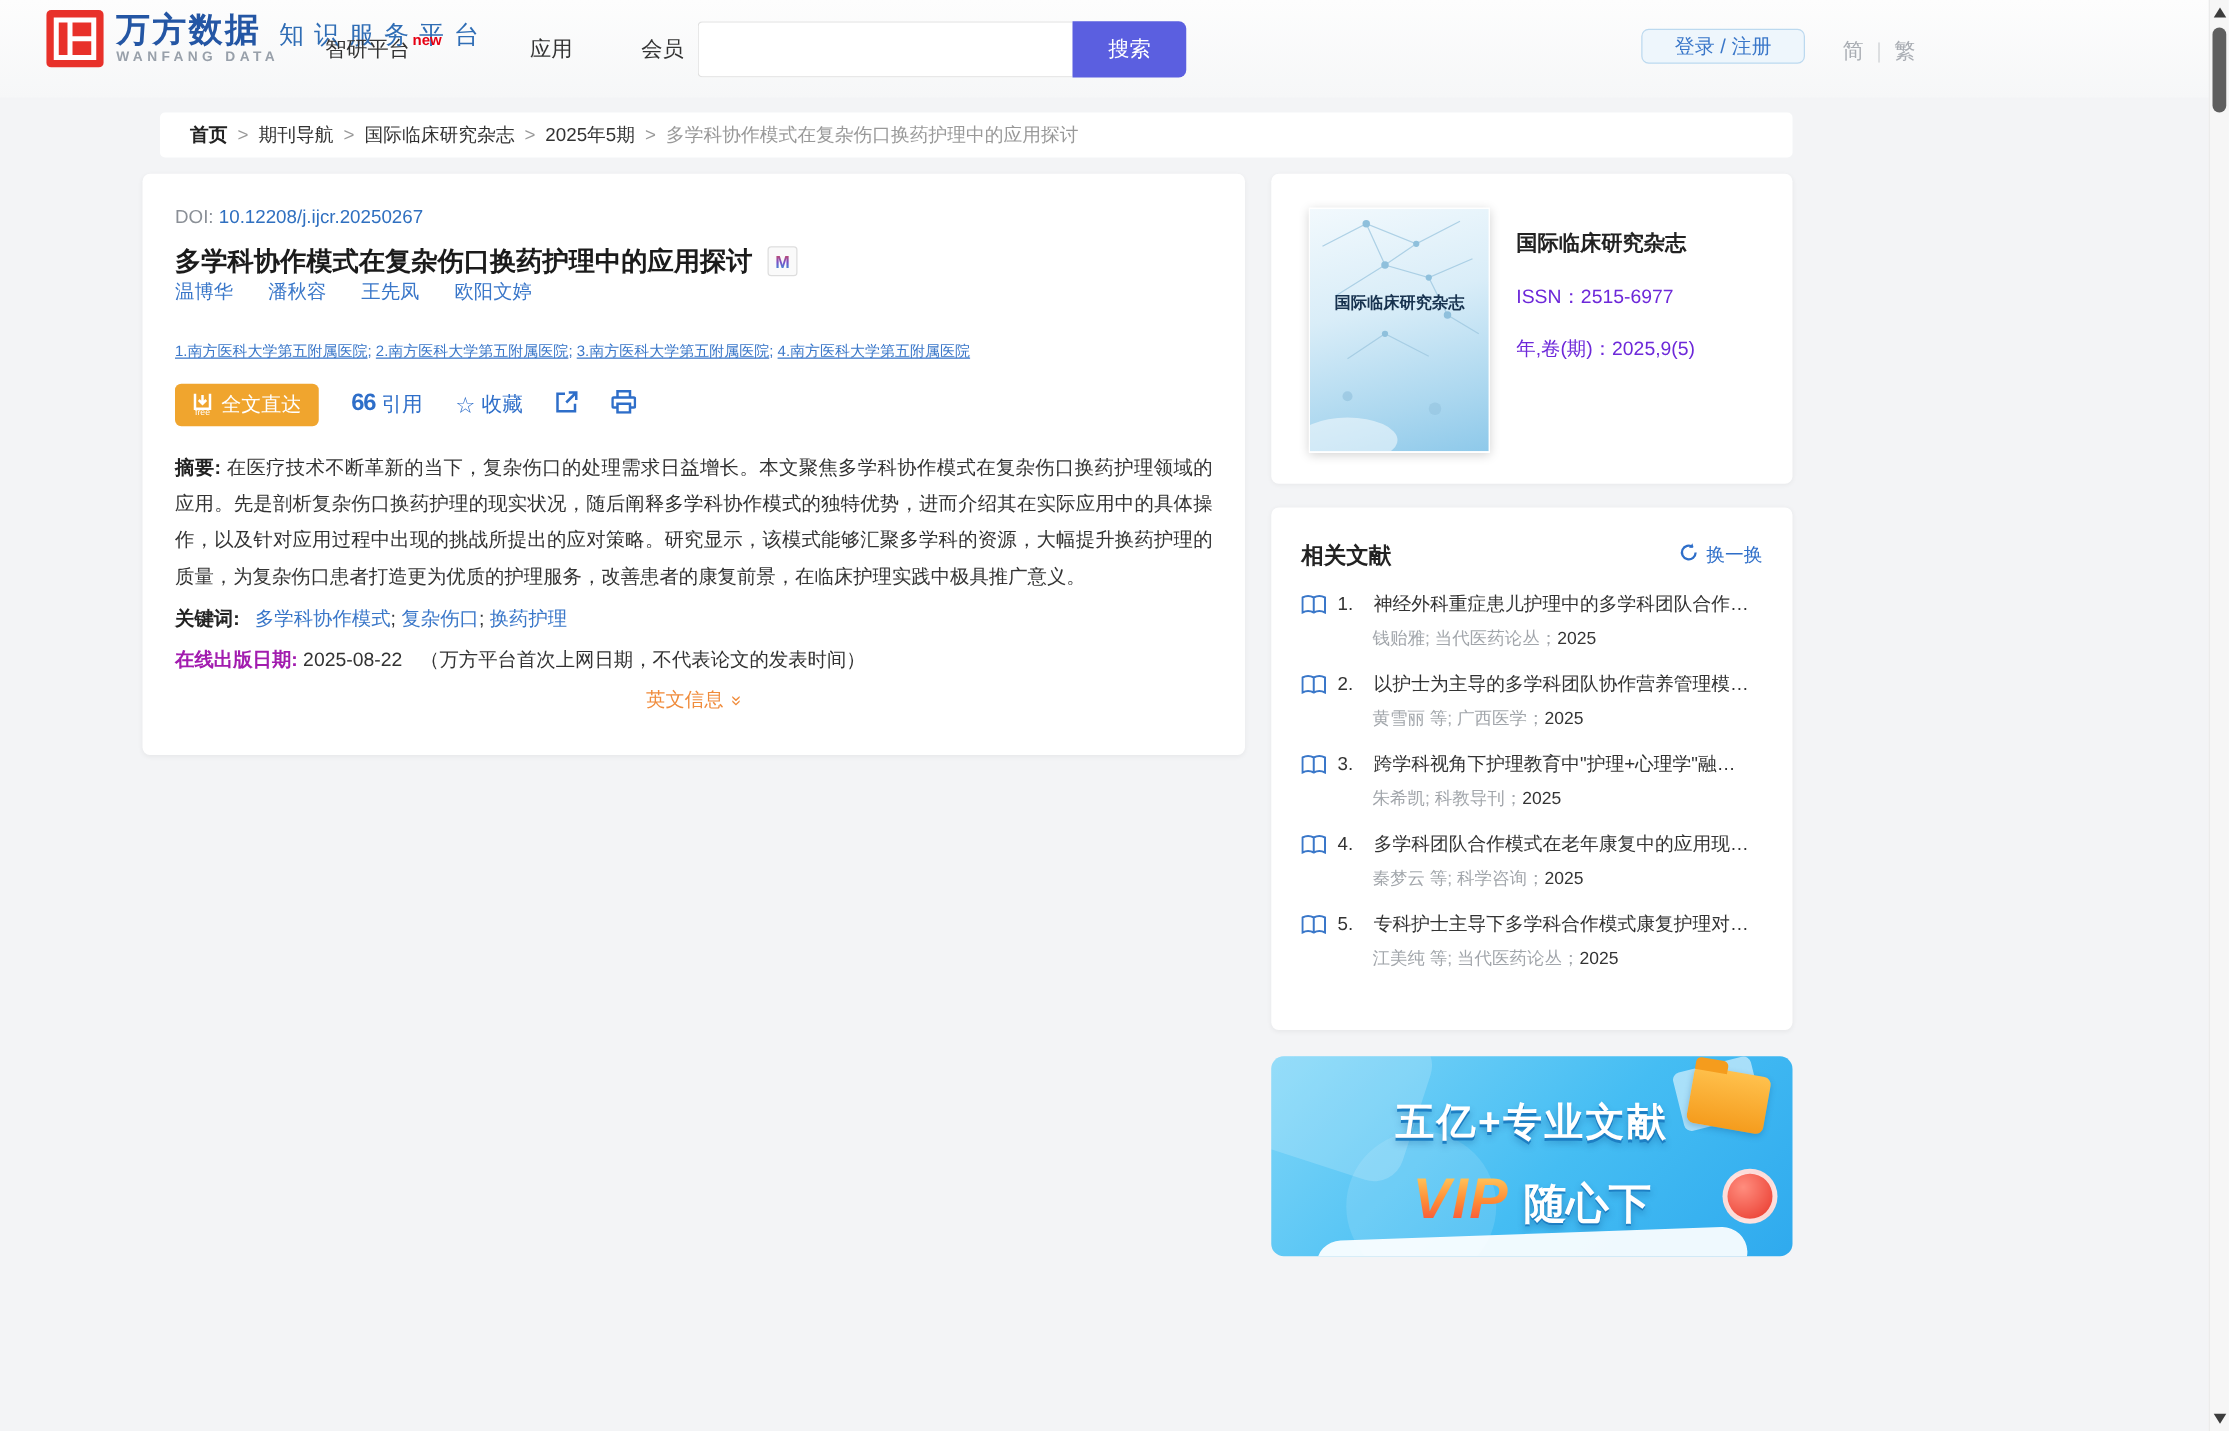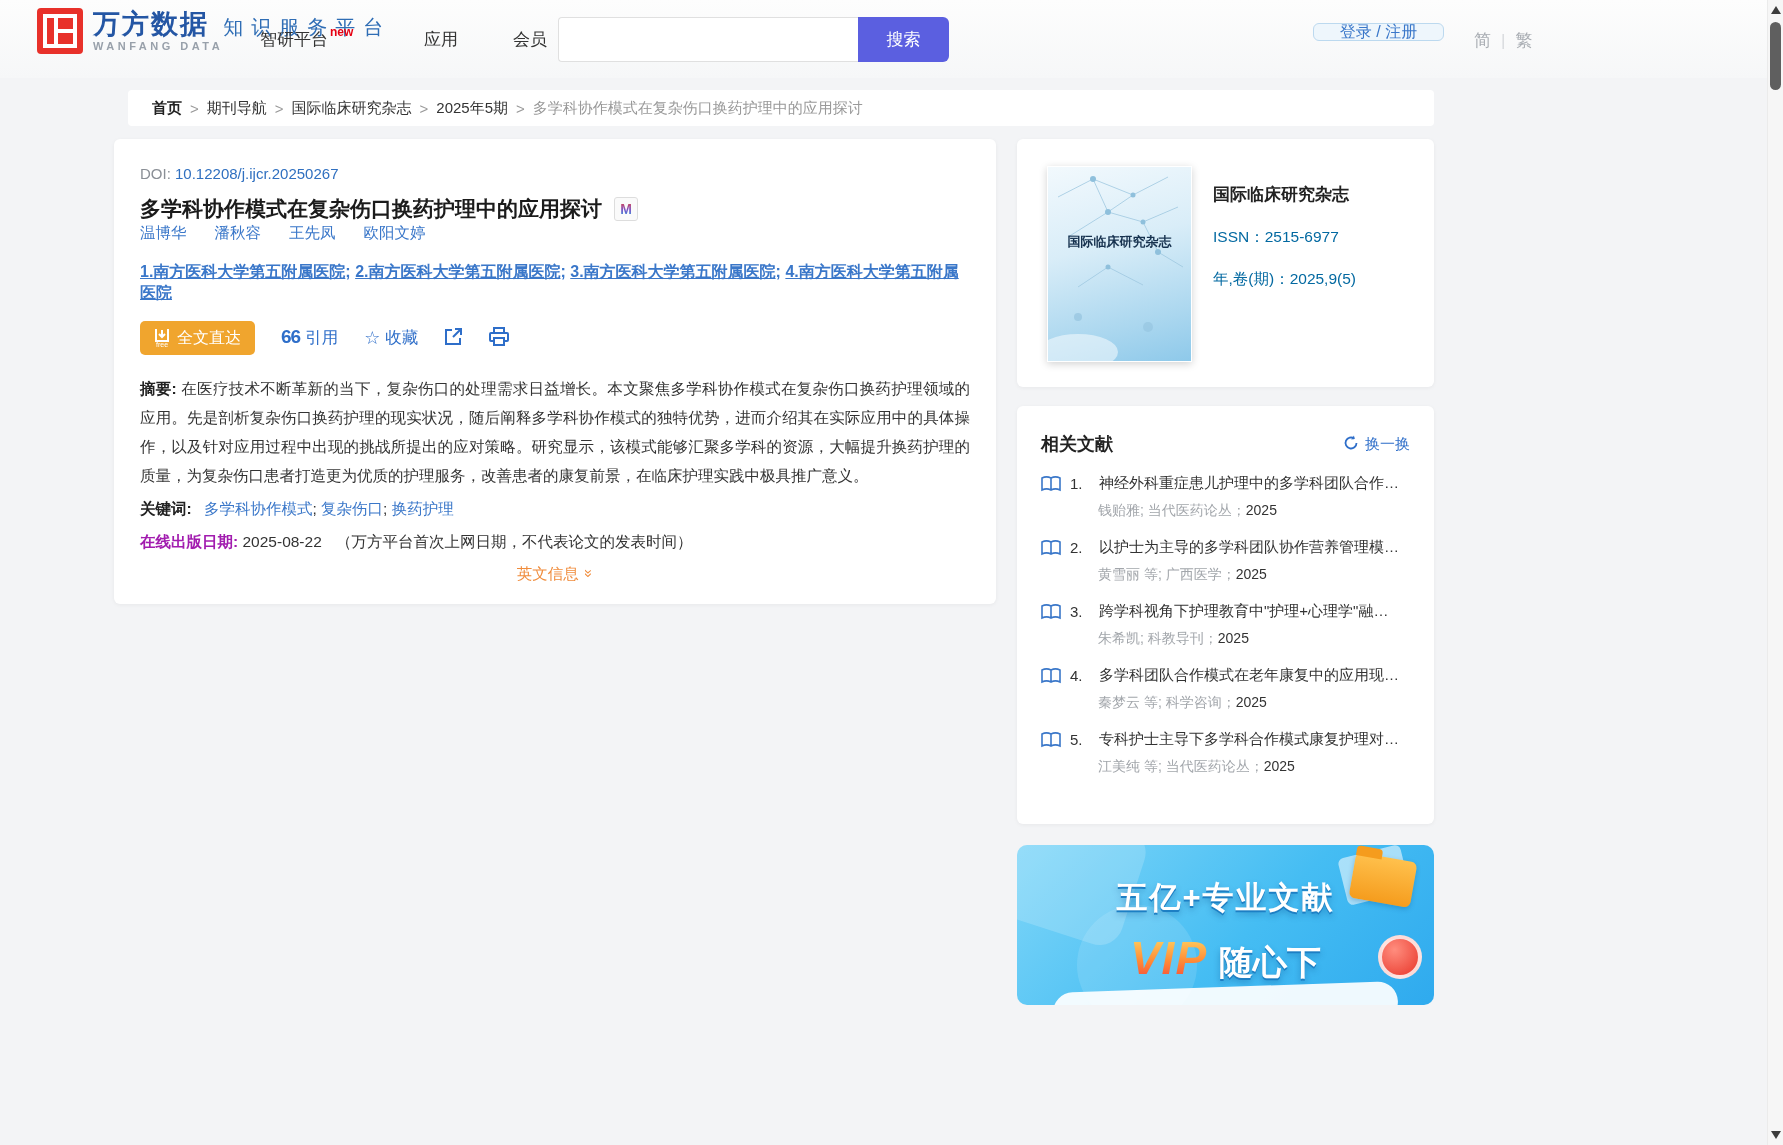--- a/index.html
+++ b/index.html
@@ -13,21 +13,21 @@
   .logo-badge{width:46px;height:46px;}
   .logo-words{display:flex;flex-direction:column;line-height:1;}
   .logo-cn{font-size:27px;font-weight:bold;color:#2456a4;letter-spacing:2px;}
   .logo-en{font-size:11px;font-weight:bold;color:#98a0aa;letter-spacing:3.5px;margin-top:3px;}
   .logo-tag{font-size:20px;color:#2f6db5;letter-spacing:8px;margin-top:6px;font-weight:500;}
   .nav-item{position:absolute;top:28px;font-size:17px;color:#333;cursor:pointer;}
   .nav-new{color:#e60012;font-size:12px;font-weight:bold;position:relative;top:-9px;left:2px;}
   .search-wrap{position:absolute;left:558px;top:17px;display:flex;height:45px;}
   .search-input{width:300px;height:45px;border:1px solid #e0e0e0;border-right:none;border-radius:4px 0 0 4px;box-sizing:border-box;padding:0 12px;font-size:16px;outline:none;background:#fff;}
   .search-btn{width:91px;height:45px;background:#5b5fe0;color:#fff;font-size:17px;border:none;border-radius:0 6px 6px 0;cursor:pointer;}
-  .login-btn{position:absolute;left:1313px;top:23px;width:131px;height:18px;background:#eef6fc;border:1px solid #bcd9ef;border-radius:6px;color:#3a77c9;font-size:16px;display:flex;align-items:center;justify-content:center;cursor:pointer;box-sizing:border-box;}
+  .login-btn{position:absolute;left:1313px;top:23px;width:131px;height:28px;background:#eef6fc;border:1px solid #bcd9ef;border-radius:6px;color:#3a77c9;font-size:16px;display:flex;align-items:center;justify-content:center;cursor:pointer;box-sizing:border-box;}
   .lang{position:absolute;left:1474px;top:29px;display:flex;align-items:center;gap:10px;font-size:17px;color:#a9adb3;}
   .lang-div{color:#d8dadd;}
   .lang span{cursor:pointer;}
 
   
   .crumbbar{position:absolute;left:128px;top:90px;width:1306px;height:36px;background:#fff;border-radius:4px;display:flex;align-items:center;padding-left:24px;box-sizing:border-box;font-size:15px;color:#333;}
   .crumbbar .sep{color:#999;margin:0 8px;}
   .crumb-home{font-weight:bold;color:#222;cursor:pointer;}
   .crumb-link{color:#333;cursor:pointer;}
   .crumb-cur{color:#999;}
@@ -35,21 +35,21 @@
   
   .card{background:#fff;border-radius:6px;box-shadow:0 1px 4px rgba(0,0,0,.05);}
   .article{position:absolute;left:114px;top:139px;width:882px;height:465px;box-sizing:border-box;padding:24px 26px 0 26px;}
   .doi-row{font-size:15px;color:#8a8f96;margin-top:2px;}
   .doi-row a{color:#3070c0;text-decoration:none;cursor:pointer;}
   .a-title{margin-top:13px;font-size:21px;font-weight:bold;color:#1b1b1b;display:flex;align-items:center;gap:12px;}
   .m-badge{width:22px;height:22px;border:1px solid #ddd;background:#fafafa;border-radius:3px;display:inline-flex;align-items:center;justify-content:center;font-size:14px;font-weight:bold;background-clip:padding-box;}
   .m-badge b{background:linear-gradient(180deg,#e8433c 0%,#7a52c7 55%,#2d9cdb 100%);-webkit-background-clip:text;background-clip:text;color:transparent;}
   .authors{display:flex;gap:28px;font-size:15.5px;}
   .authors a{color:#3a77c9;text-decoration:none;cursor:pointer;}
-  .affils{margin-top:18px;font-size:16px;color:#3a77c9;font-weight:bold;}
+  .affils{margin-top:29px;font-size:12px;color:#3a77c9;}
   .affils a{color:#3a77c9;text-decoration:underline;cursor:pointer;}
   .actions{margin-top:17px;display:flex;align-items:center;gap:26px;}
   .fulltext-btn{height:34px;background:#f0a52e;border-radius:5px;color:#fff;font-size:16px;display:inline-flex;align-items:center;gap:7px;padding:0 14px;cursor:pointer;border:none;}
   .free-ico{display:flex;flex-direction:column;align-items:center;line-height:1;color:#fff;}
   .free-ico svg{display:block;}
   .free-ico em{font-style:normal;font-size:7px;margin-top:-1px;}
   .act{display:inline-flex;align-items:center;gap:5px;color:#2e6ec9;font-size:16.5px;cursor:pointer;}
   .quote-glyph{font-weight:bold;font-size:19px;letter-spacing:-1px;position:relative;top:-1px;}
   .star{font-size:18px;}
   .abstract{margin-top:19px;font-size:15.5px;line-height:29px;color:#333;text-align:justify;}
@@ -63,21 +63,21 @@
   .en-toggle{margin-top:11px;text-align:center;color:#f08c3c;font-size:15.5px;cursor:pointer;}
   .chev{display:inline-block;transform:rotate(90deg);margin-left:6px;font-size:15px;}
 
   
   .journal{position:absolute;left:1017px;top:139px;width:417px;height:248px;}
   .cover{position:absolute;left:30px;top:27px;width:143px;height:194px;background:linear-gradient(165deg,#f2f9fd 0%,#d9edf8 40%,#abd7ef 78%,#8ec9ea 100%);box-shadow:0 2px 8px rgba(0,0,0,.18);border:1px solid #fff;}
   .cover-title{position:absolute;left:0;top:66px;width:100%;text-align:center;font-size:13px;font-weight:bold;color:#17324f;}
   .cover svg{position:absolute;left:0;top:0;}
   .j-info{position:absolute;left:196px;top:44px;}
   .j-name{font-size:17px;font-weight:bold;color:#222;}
-  .j-row{margin-top:21px;font-size:15.5px;color:#0369a1;}
+  .j-row{margin-top:21px;font-size:15.5px;color:#6d28d9;}
 
   
   .related{position:absolute;left:1017px;top:406px;width:417px;height:418px;box-sizing:border-box;padding:26px 24px 0 24px;}
   .rel-head{display:flex;align-items:center;justify-content:space-between;}
   .rel-title{font-size:18px;font-weight:bold;color:#222;}
   .rel-refresh{display:flex;align-items:center;gap:6px;color:#2e6ec9;font-size:15px;cursor:pointer;}
   .rel-item{margin-top:18px;}
   .rel-line1{display:flex;align-items:center;gap:9px;}
   .book-ico{flex:0 0 auto;display:flex;}
   .rel-num{font-size:15px;color:#333;width:20px;flex:0 0 auto;}

